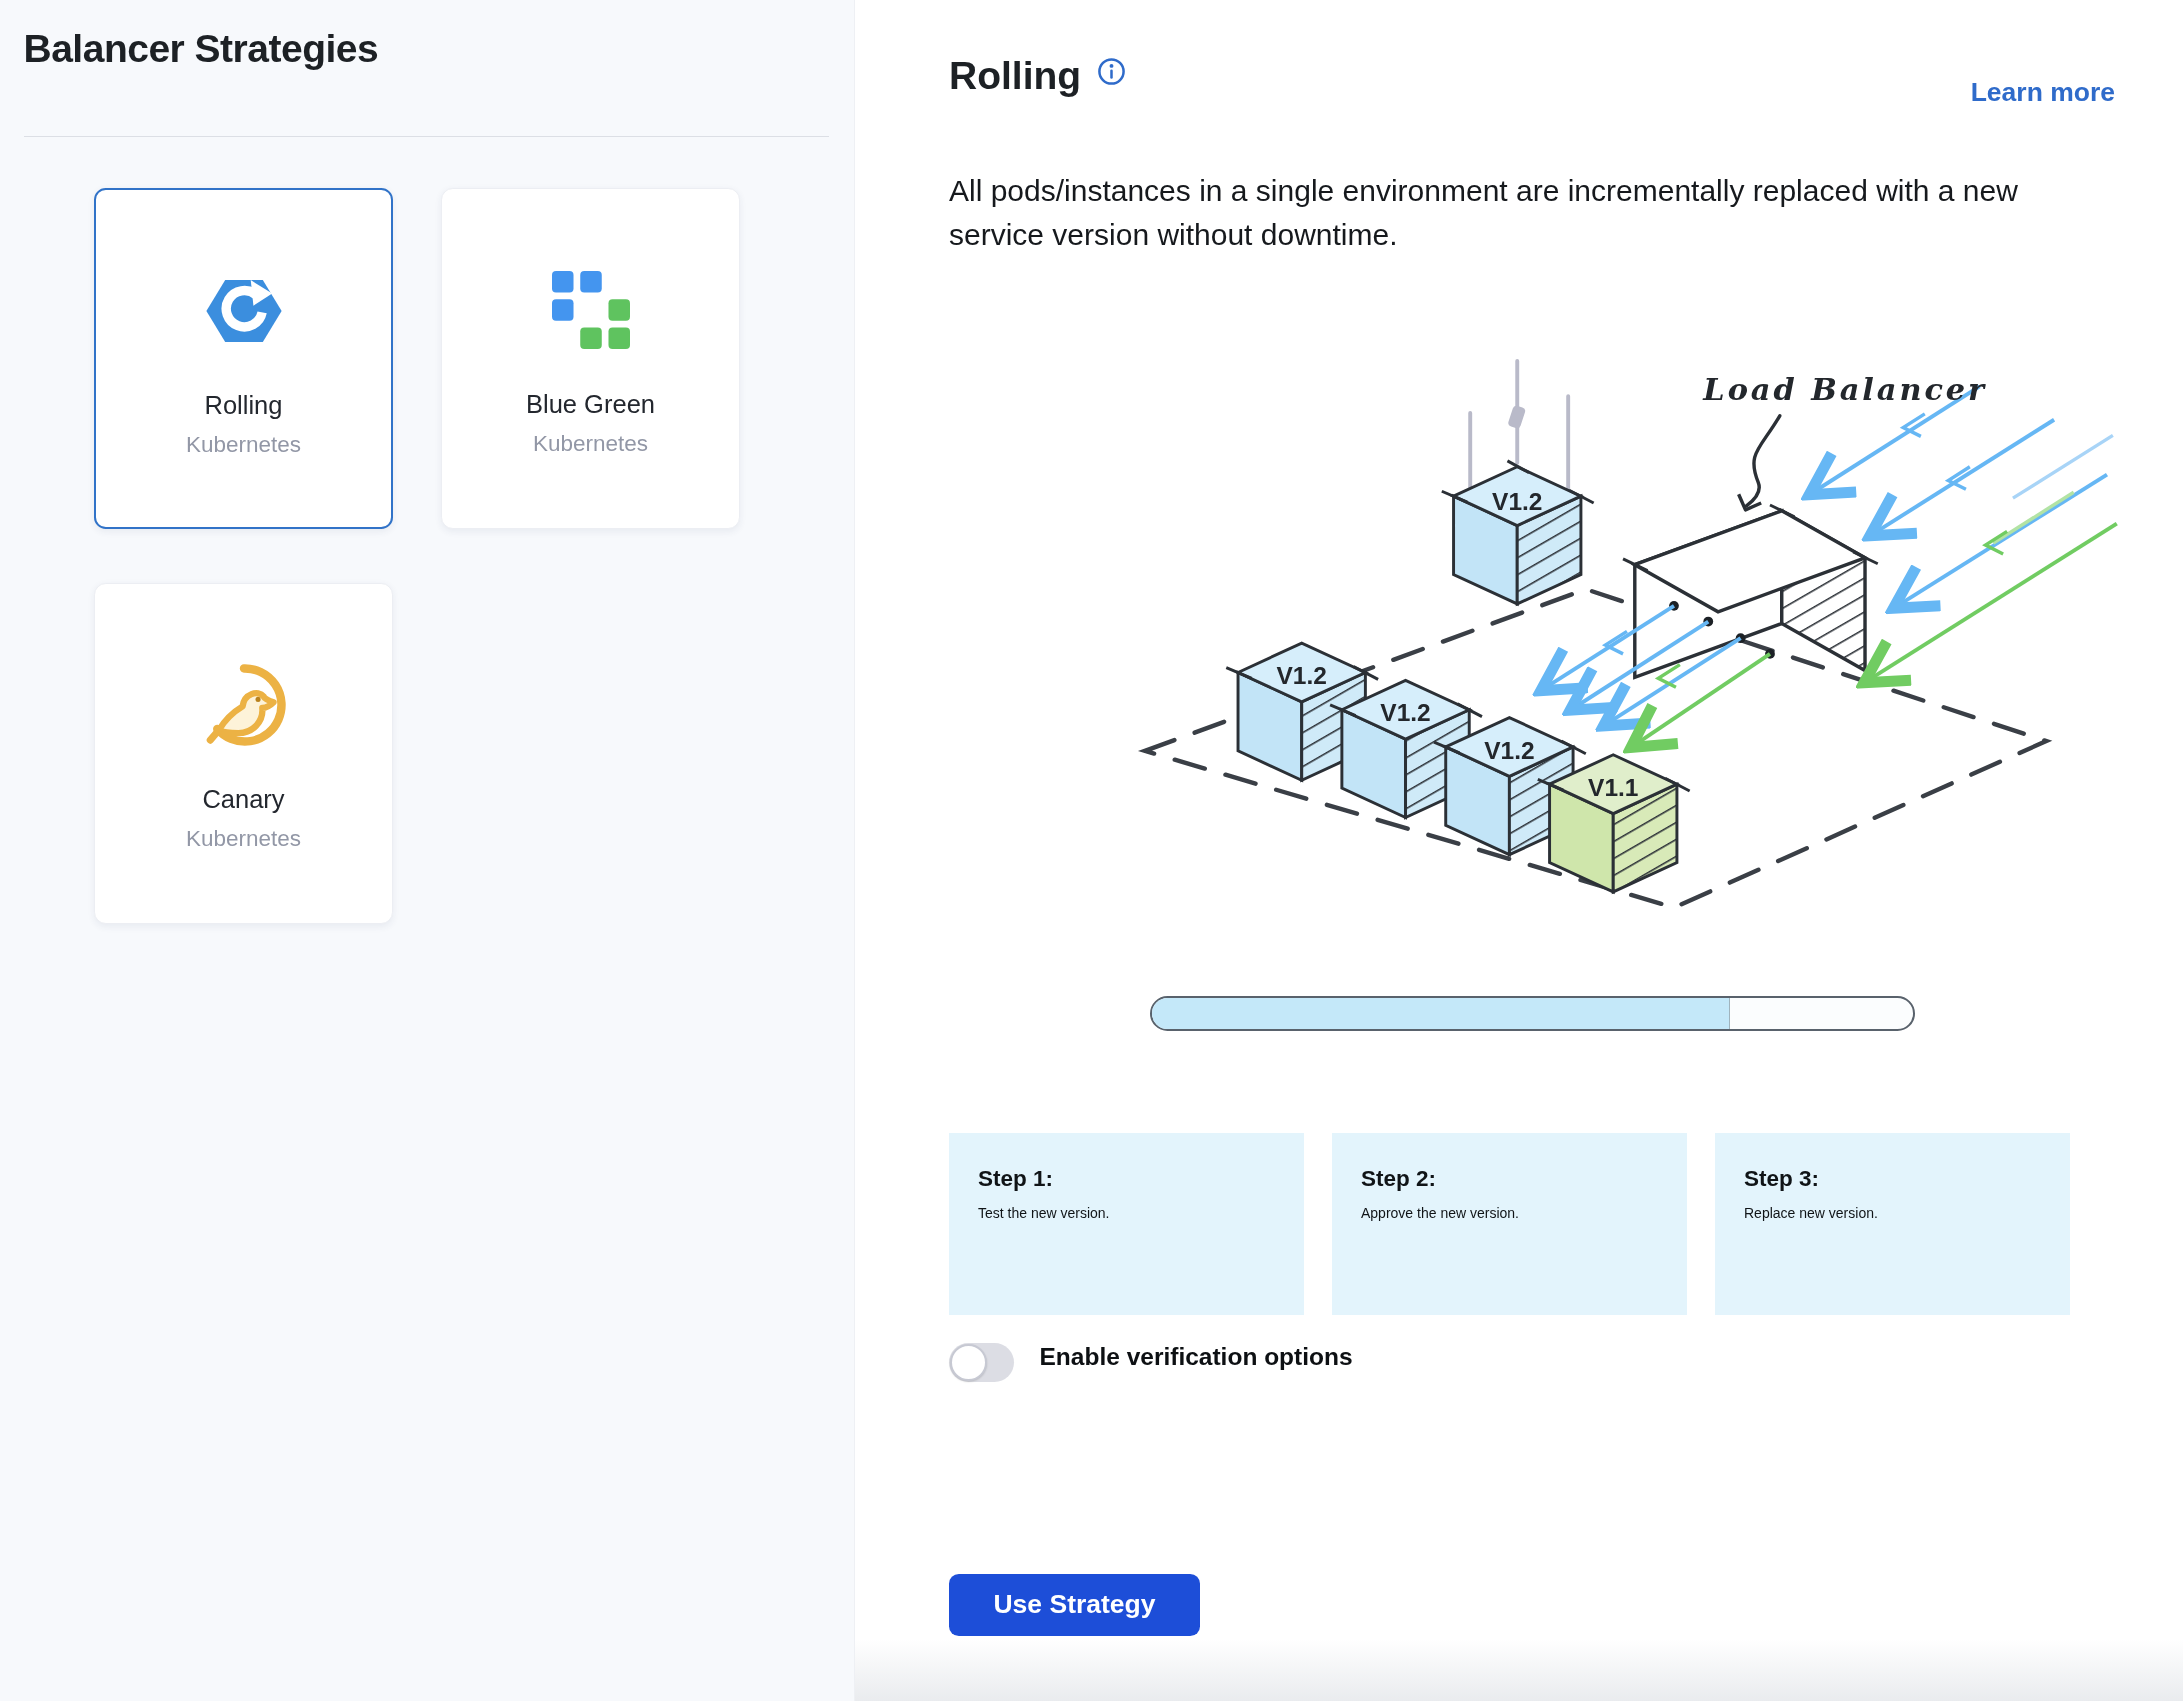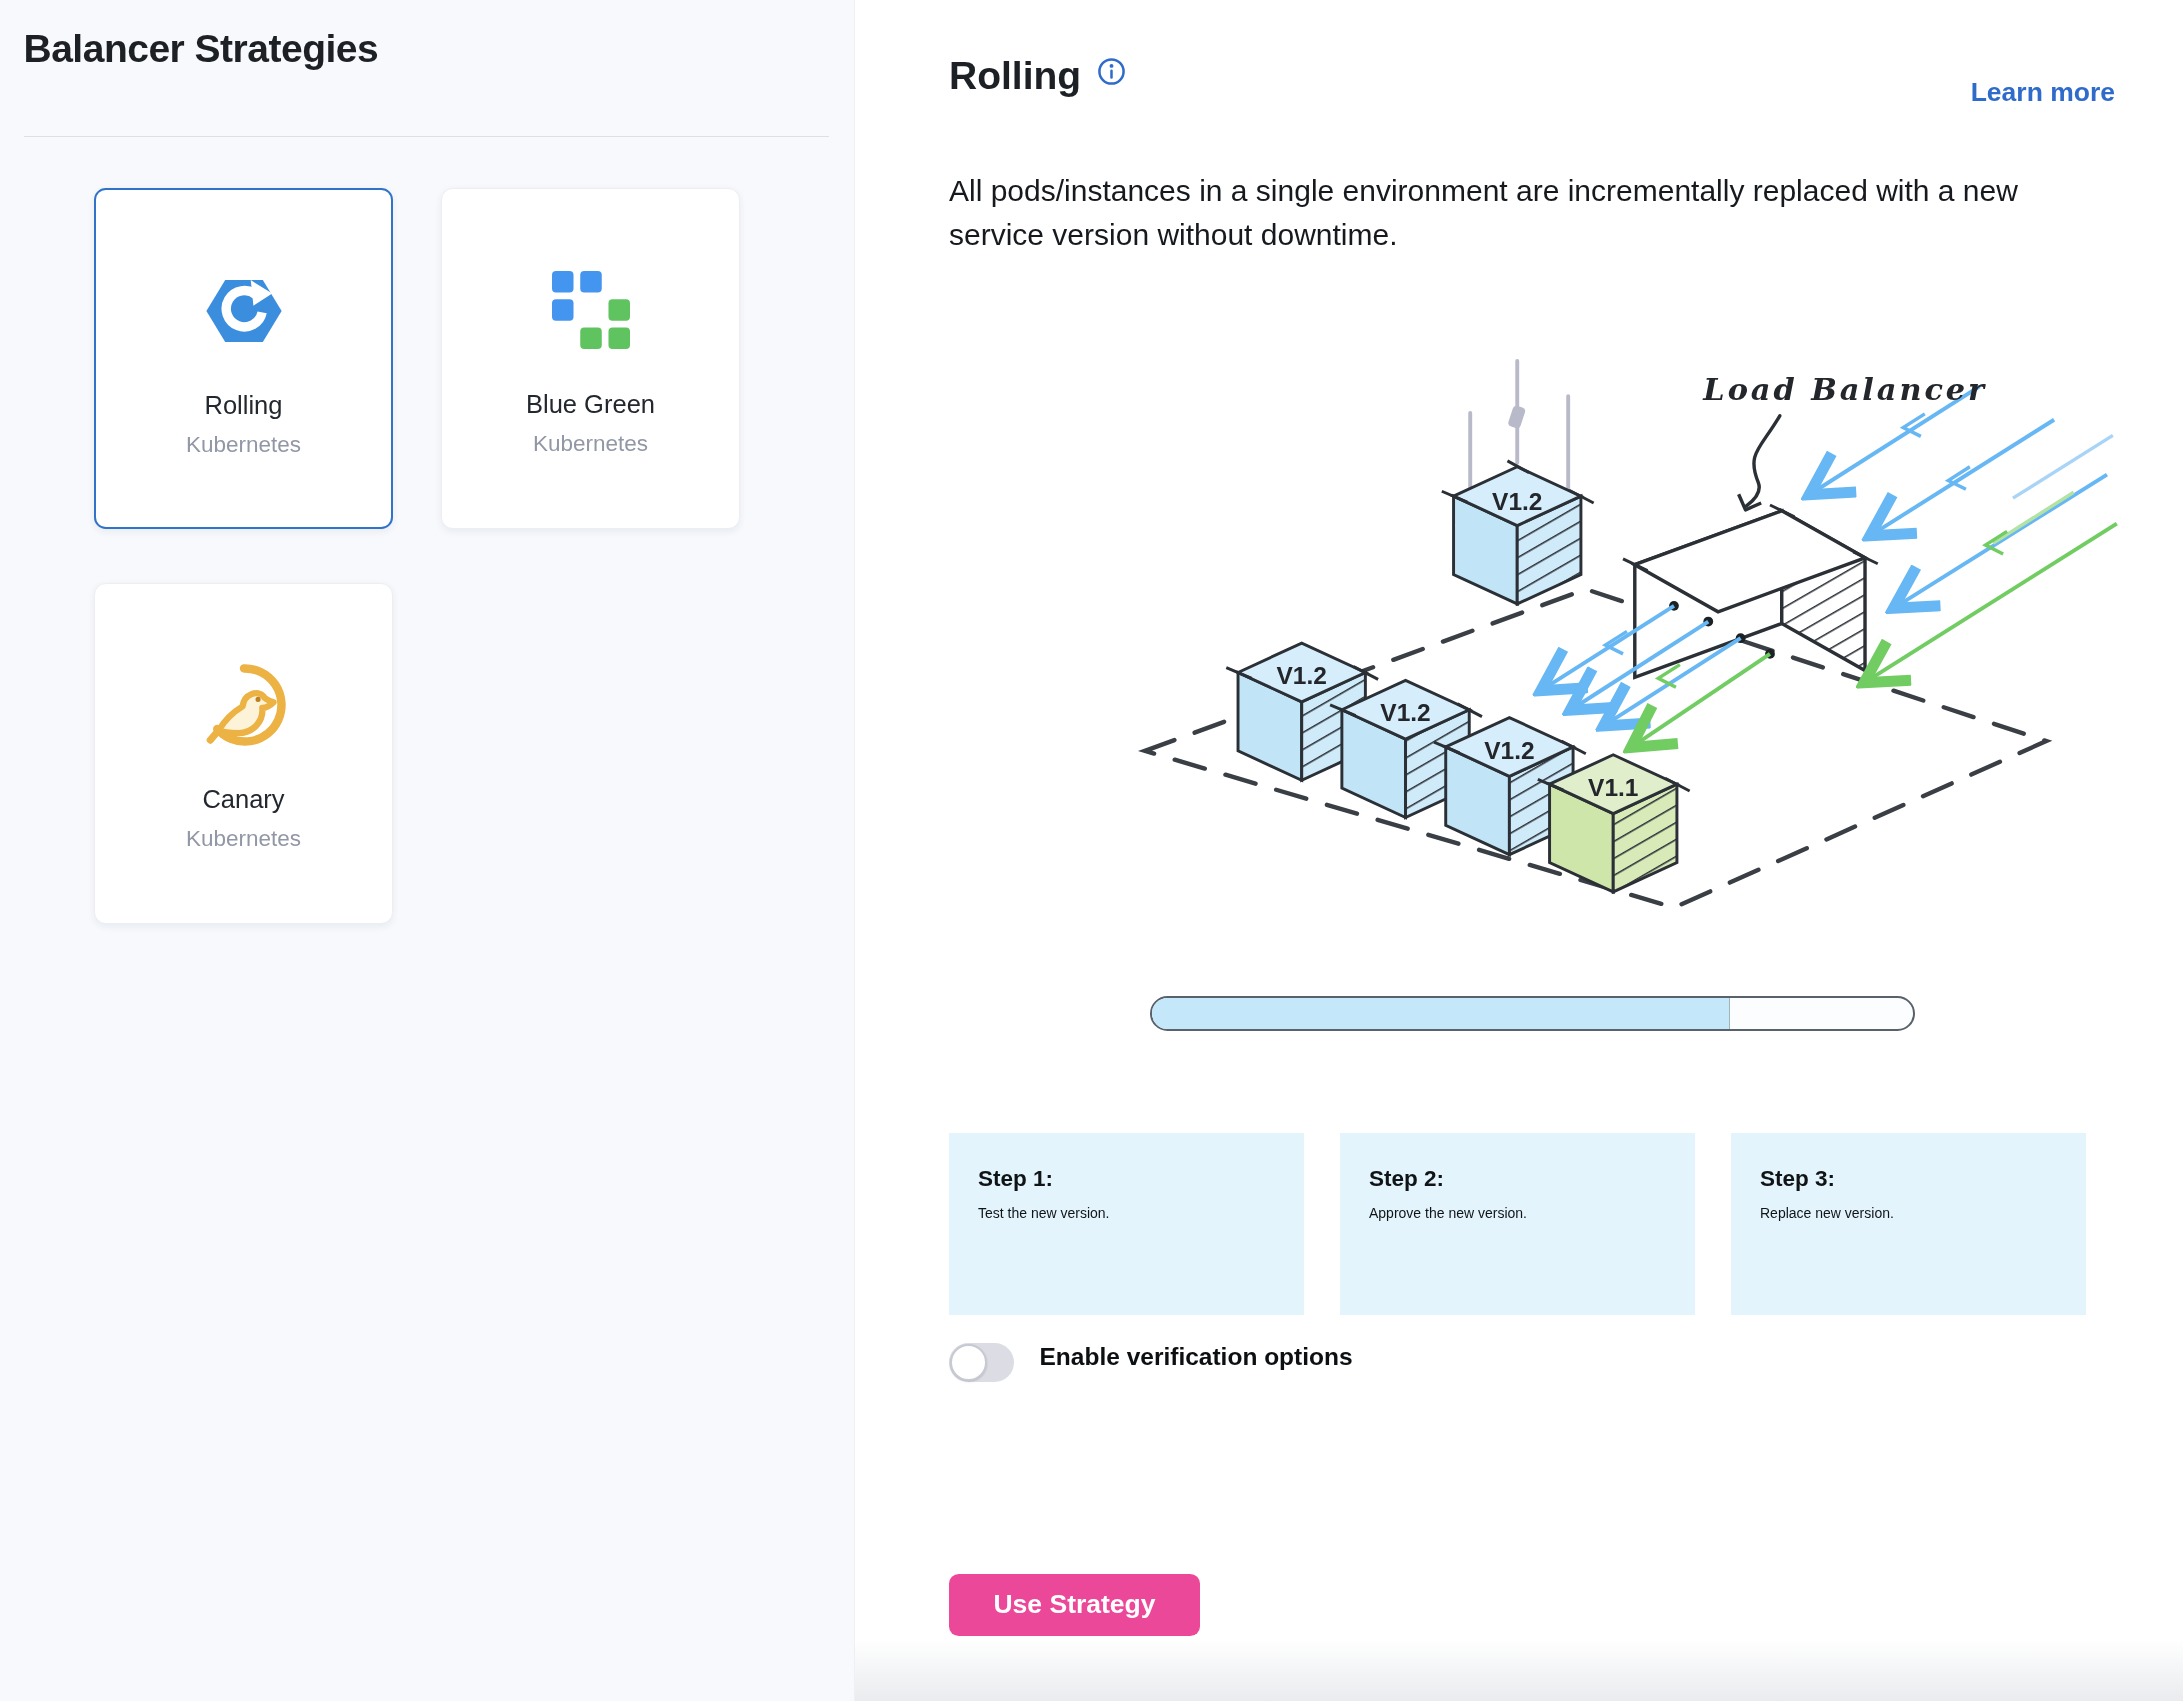--- a/index.html
+++ b/index.html
@@ -28,32 +28,32 @@
   .info { margin-left:15.7px; margin-top:-7.8px; display:inline-flex; cursor:pointer; }
   .learn-more { margin-left:auto; font-size:26.5px; font-weight:700; color:#2f6bca; text-decoration:none; cursor:pointer;margin-top:34px; }
   .description { margin-top:61px; width:1147px; font-size:30px; line-height:1.46; color:#16191d; }
 
   .illustration { margin:102px 0 0 176px; width:1000px; height:578px; }
 
   .progress { margin:59px 0 0 201px; width:765px; height:35px; border:2.9px solid #59626c;
               border-radius:18.6px; background:#fbfdfe; overflow:hidden; }
   .progress-fill { height:100%; background:#c4e8f9; border-right:1px solid #9fb3bd; }
 
-  .steps { margin-top:102px; display:flex; gap:36px; }
+  .steps { margin-top:102px; display:flex; gap:28px; }
   .step { width:355px; height:182px; background:#e3f4fc; padding:33px 29px; }
   .step-title { font-size:22.5px; font-weight:700; color:#101417; }
   .step-text { margin-top:13.7px; font-size:14px; color:#101417; }
 
   .toggle-row { margin-top:28px; display:flex; align-items:flex-start; }
   .toggle { width:65px; height:39px; border-radius:19.6px; background:#dcdde4; position:relative; cursor:pointer; }
   .knob { position:absolute; left:1px; top:1px; width:37px; height:37px; border-radius:50%;
           background:#ffffff; border:2px solid #c7c9d3; box-shadow:0 1px 2px rgba(0,0,0,0.15); }
   .toggle-label { margin-left:25.5px; font-size:24.5px; font-weight:700; color:#0d1013; }
 
-  .use-strategy { margin-top:192px; width:251px; height:62px; background:#ec4899; border:none; border-radius:9.8px;
+  .use-strategy { margin-top:192px; width:251px; height:62px; background:#1d4ed8; border:none; border-radius:9.8px;
                   color:#ffffff; font-family:"Liberation Sans",sans-serif; font-size:26.5px; font-weight:700; cursor:pointer; }
 
   .footer-fade { position:absolute; left:0; right:0; bottom:0; height:63px; pointer-events:none;
                  background:linear-gradient(180deg, rgba(233,235,238,0) 0%, #e9ebee 100%); }
 
   .lb-label { font-family:"DejaVu Serif", serif; font-style:italic; font-weight:bold; }
   .cube-label { font-family:"Liberation Sans", sans-serif; font-weight:bold; }
 </style>
 </head>
 <body>

